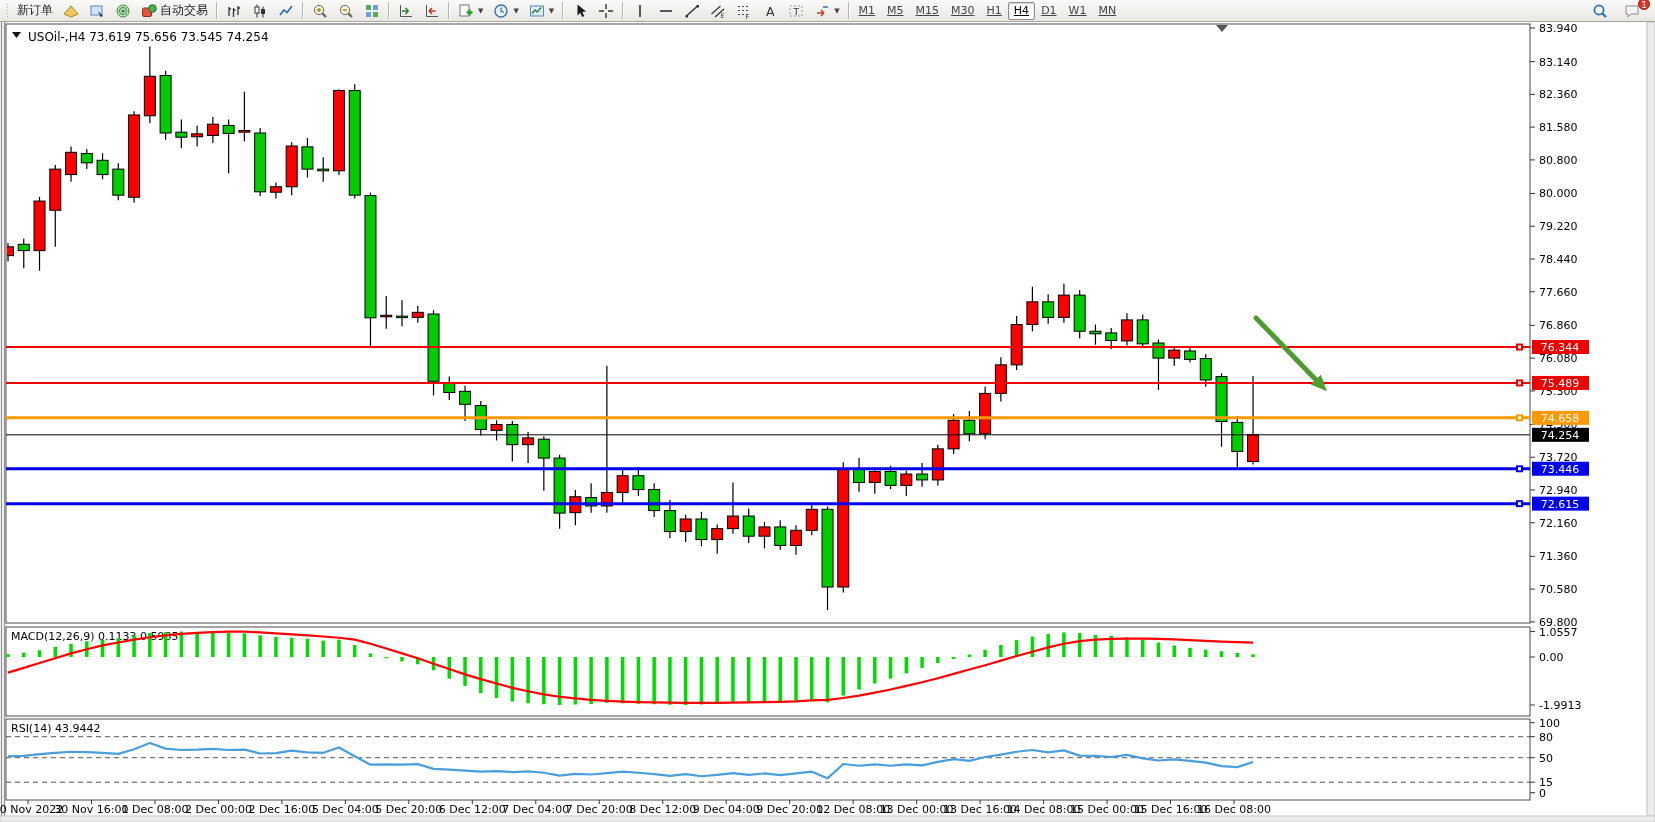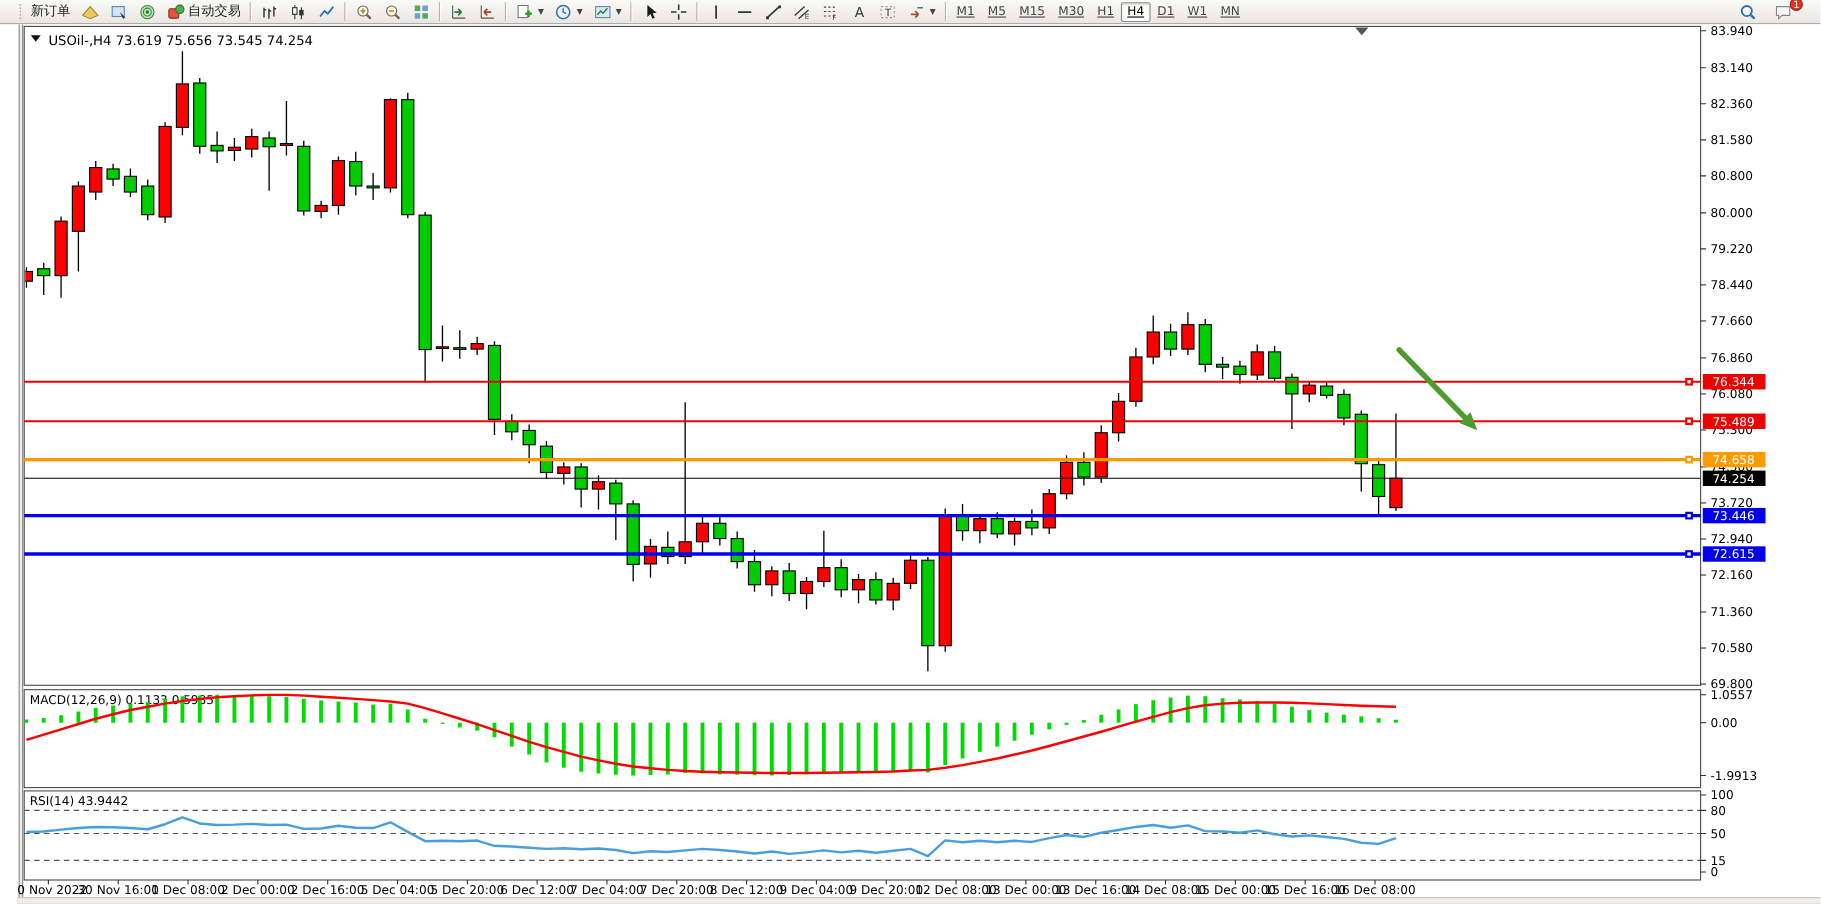--- a/index.html
+++ b/index.html
@@ -5,21 +5,21 @@
   * { box-sizing: border-box; margin: 0; padding: 0; }
   html,body { width:1655px; height:822px; overflow:hidden; }
   body { font-family:"DejaVu Sans", sans-serif; background:#fff; }
   .screen { position:relative; width:1655px; height:822px; background:#fff; }
 
   
   .toolbar {
     position:absolute; left:0; top:0; width:1655px; height:22px;
     background:linear-gradient(#fafaf8,#e9e7e2);
     border-bottom:1px solid #a8a5a0;
-    display:flex; align-items:center; padding:0 15px;
+    display:flex; align-items:center; padding:0 4px;
   }
   .tb-btn {
     height:20px; display:flex; align-items:center; gap:3px;
     padding:0 4px; border:1px solid transparent; border-radius:2px;
     font-size:12px; color:#222; cursor:default; white-space:nowrap;
   }
   .tb-btn svg { display:block; }
   .tb-sep { width:0; height:17px; border-left:1px solid #b7b4ae; border-right:1px solid #fcfcfa; margin:0 3px; }
   .tb-grip { width:4px; height:16px; margin:0 2px;
     background-image:radial-gradient(#b0ada7 35%, transparent 36%);
@@ -28,21 +28,21 @@
   .tf-btn { height:18px; padding:0 5px; font-size:11px; color:#444;
     border:1px solid transparent; border-radius:2px; display:flex; align-items:center;text-decoration:underline; }
   .tf-btn.active { border:1px solid #8f8c86; background:#fdfdfc; box-shadow:inset 0 1px 2px rgba(0,0,0,.18); color:#000; }
   .tb-right { margin-left:auto; display:flex; align-items:center; gap:6px; padding-right:6px; }
   .badge-wrap { position:relative; }
   .badge { position:absolute; top:-4px; right:-6px; min-width:12px; height:12px;
     background:#e03424; border-radius:7px; color:#fff; font-size:9px; line-height:12px;
     text-align:center; padding:0 2px; border:1px solid #9c1d12; }
 
   
-  .chart-wrap { position:absolute; left:16px; top:22px; width:1317px; height:800px; }
+  .chart-wrap { position:absolute; left:0; top:22px; width:1317px; height:800px; }
   svg text { font-family:"DejaVu Sans", sans-serif; }
 </style>
 </head>
 <body>
 <div class="screen">
 
   <div class="toolbar" id="toolbar">
       <span class="tb-grip"></span>
       <div class="tb-btn">
         <span>新订单</span>

